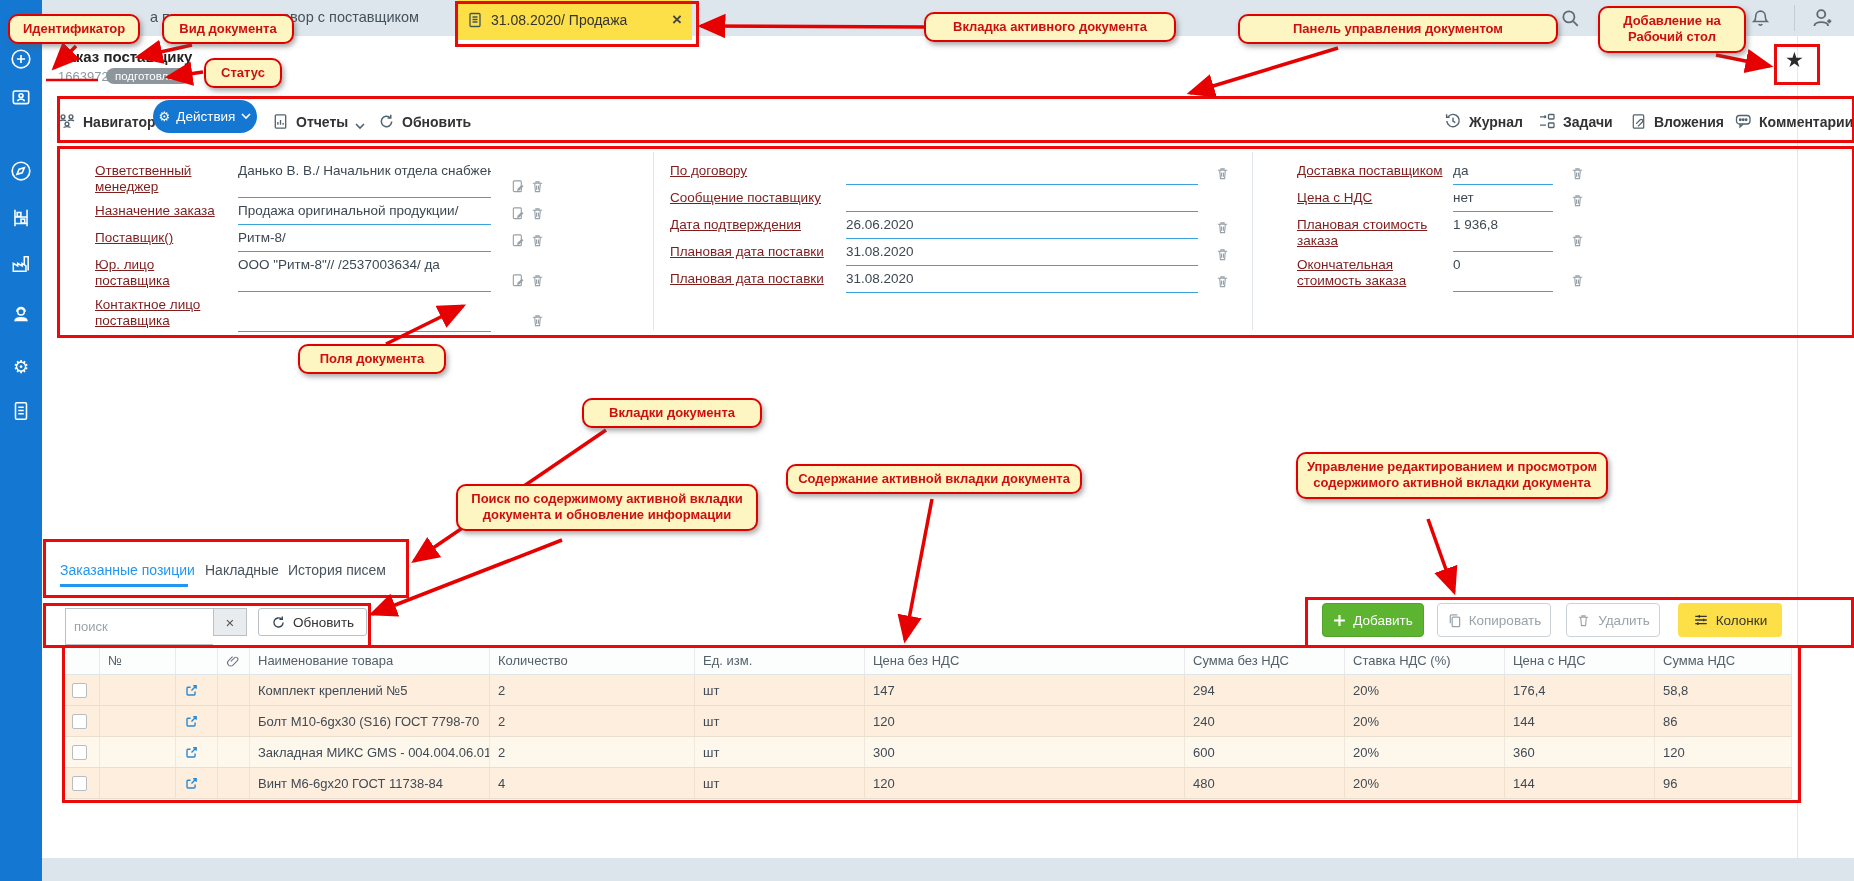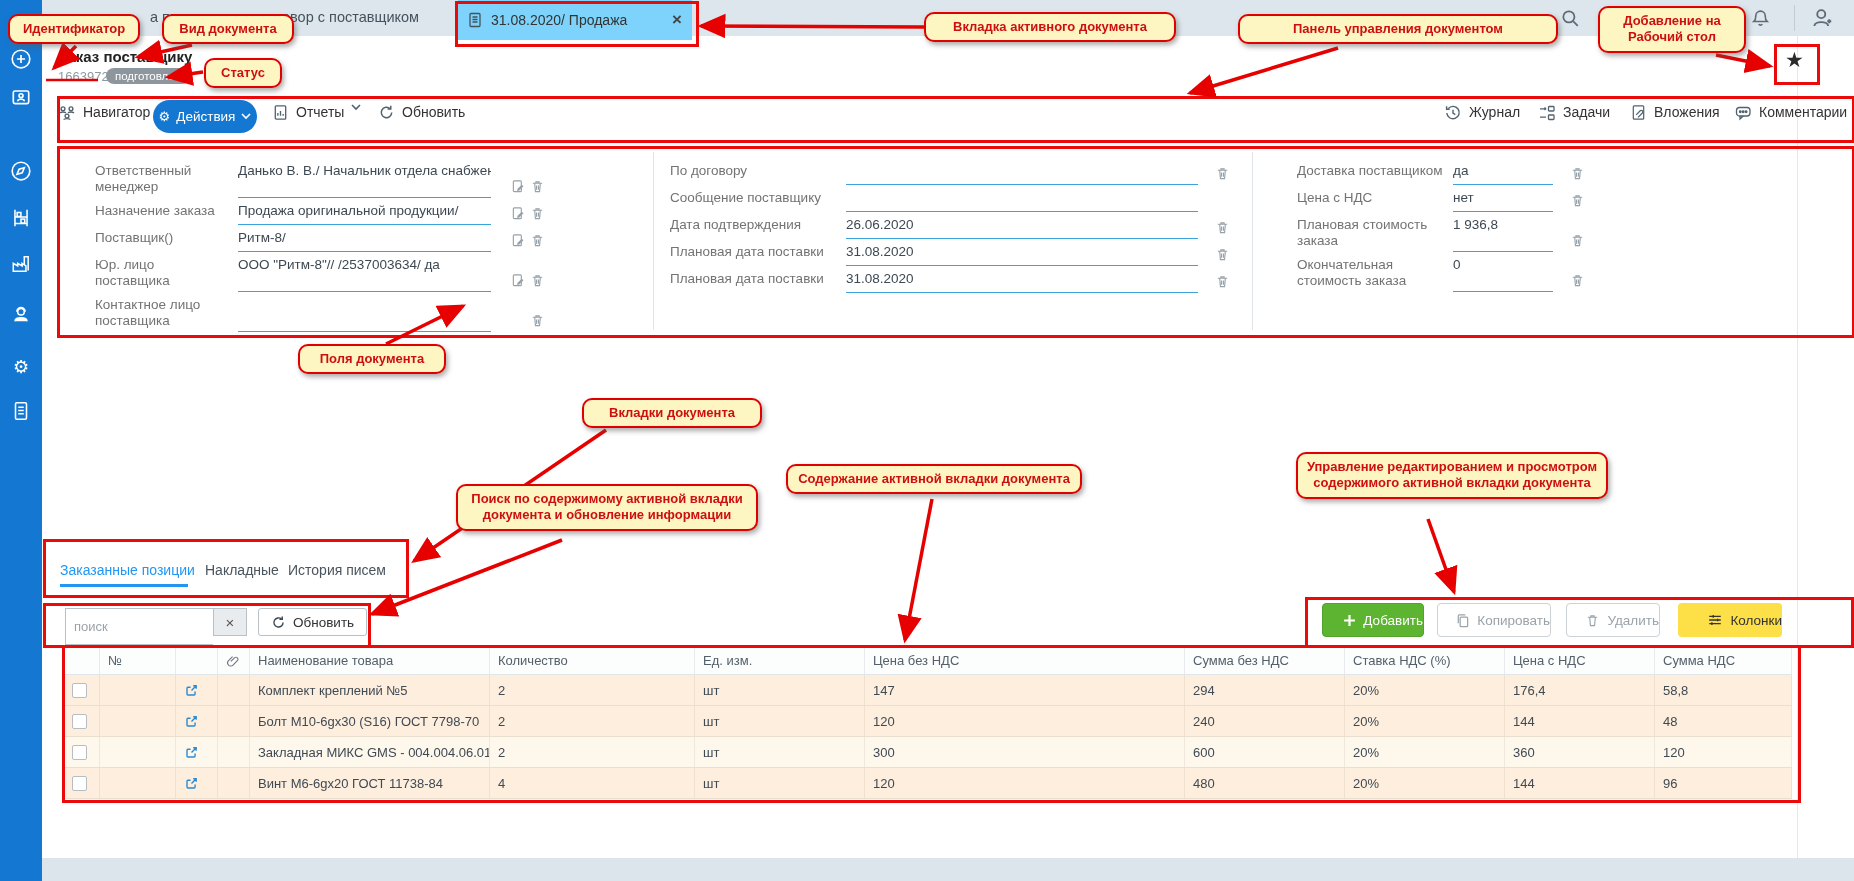--- a/index.html
+++ b/index.html
@@ -4,55 +4,55 @@
 <style>
   html,body{margin:0;padding:0;background:#fff;}
   #app{position:relative;width:1854px;height:881px;background:#fff;overflow:hidden;
        font-family:"Liberation Sans",sans-serif;color:#3d4852;}
   
   .sidebar{position:absolute;left:0;top:0;width:42px;height:881px;background:#1478d2;}
   .sbicon{position:absolute;left:0;width:42px;height:30px;display:flex;align-items:center;justify-content:center;cursor:pointer;}
   
   .topbar{position:absolute;left:42px;top:0;width:1812px;height:36px;background:#dde6ec;}
   .bgtab{position:absolute;top:9px;font-size:14.5px;color:#45525c;white-space:nowrap;}
-  .activetab{position:absolute;left:458px;top:0;width:234px;height:40px;background:#7dd3fc;display:flex;align-items:center;gap:8px;padding:12px 10px;box-sizing:border-box;}
+  .activetab{position:absolute;left:458px;top:0;width:234px;height:40px;background:#fde047;display:flex;align-items:center;gap:8px;padding:12px 10px;box-sizing:border-box;}
   .activetab .lbl{font-size:14px;color:#333;flex:1;white-space:nowrap;}
   .activetab .close{font-size:17px;color:#444;cursor:pointer;font-weight:bold;}
   .tbicon{position:absolute;top:8px;cursor:pointer;}
   .tbdiv{position:absolute;left:1794px;top:5px;width:1px;height:26px;background:#c3ccd3;}
   
   .doctitle{position:absolute;left:58px;top:48px;font-size:15px;font-weight:bold;color:#222;}
   .docid{position:absolute;left:58px;top:69px;font-size:13px;color:#8d98a1;}
   .statuspill{position:absolute;left:106px;top:68px;background:#8d969c;color:#fff;font-size:11.5px;padding:2px 9px;border-radius:9px;}
   .star{position:absolute;left:1785px;top:49px;font-size:21px;color:#2b2b2b;cursor:pointer;line-height:1;}
   
-  .tbar-item{position:absolute;top:104px;display:flex;align-items:flex-start;gap:7px;font-size:14px;color:#333;cursor:pointer;height:26px;}
+  .tbar-item{position:absolute;top:104px;display:flex;align-items:flex-end;gap:7px;font-size:14px;color:#333;cursor:pointer;height:26px;font-weight:bold;}
   .actions-btn{position:absolute;left:153px;top:100px;width:104px;height:33px;background:#1478d2;border-radius:17px;
     display:flex;align-items:center;justify-content:center;gap:6px;color:#fff;font-size:13.5px;cursor:pointer;}
   
   .fcol{position:absolute;top:158px;display:grid;column-gap:8px;}
   .fc1{left:95px;width:450px;grid-template-columns:135px 1fr 46px;}
   .fc2{left:670px;width:560px;grid-template-columns:168px 1fr 24px;}
   .fc3{left:1267px;width:288px;grid-template-columns:148px 1fr 24px;margin-left:30px;}
-  .flabel{font-size:13.5px;color:#737373;line-height:1.15;padding:5px 0 4px;}
+  .flabel{font-size:13.5px;color:#7f1d1d;line-height:1.15;padding:5px 0 4px;text-decoration:underline;}
   .fvalue{font-size:13.5px;color:#3d4852;border-bottom:1px solid #3aa3dc;padding:5px 0 4px;min-height:17px;white-space:nowrap;overflow:hidden;cursor:text;}
   .ficons{display:flex;align-items:flex-end;gap:4px;padding-bottom:4px;justify-content:flex-end;}
   .ficons svg{cursor:pointer;}
   .vdiv{position:absolute;top:152px;width:1px;height:178px;background:#e0e5e9;}
   
   .dtab{position:absolute;top:562px;font-size:14px;color:#4a545d;cursor:pointer;}
   .dtab.active{color:#2196f3;}
   .tabline{position:absolute;left:60px;top:584px;width:128px;height:3px;background:#2196f3;}
   
   .searchbox{position:absolute;left:65px;top:608px;width:148px;height:37px;border:1px solid #b9c0c6;border-right:none;box-sizing:border-box;padding:0 8px;font-size:13px;color:#333;font-family:"Liberation Sans",sans-serif;outline:none;}
   .searchbox::placeholder{color:#9aa3aa;}
   .clearbtn{position:absolute;left:213px;top:608px;width:34px;height:28px;background:#e9ecee;border:1px solid #b9c0c6;box-sizing:border-box;display:flex;align-items:center;justify-content:center;font-size:15px;color:#555;cursor:pointer;}
   .refreshbtn{position:absolute;left:258px;top:608px;height:28px;padding:0 12px;background:#fff;border:1px solid #b9c0c6;border-radius:3px;display:flex;align-items:center;gap:7px;font-size:13.5px;color:#333;cursor:pointer;box-sizing:border-box;}
   
-  .btn{position:absolute;top:603px;height:34px;border-radius:4px;display:flex;align-items:center;justify-content:flex-end;gap:7px;font-size:13.5px;cursor:pointer;box-sizing:border-box;}
+  .btn{position:absolute;top:603px;height:34px;border-radius:4px;display:flex;align-items:center;justify-content:center;gap:7px;font-size:13.5px;cursor:pointer;box-sizing:border-box;}
   .btn-add{left:1322px;width:102px;background:#5cb431;color:#fff;border:1px solid #52a32b;}
   .btn-copy{left:1437px;width:114px;background:#fff;color:#9aa3aa;border:1px solid #ccd2d6;}
   .btn-del{left:1566px;width:94px;background:#fff;color:#9aa3aa;border:1px solid #ccd2d6;}
   .btn-cols{left:1678px;width:104px;background:#fde047;color:#333;border:none;}
   
   .tbl{position:absolute;left:64px;top:647px;width:1728px;font-size:13px;color:#3f4a54;}
   .trow{display:grid;grid-template-columns:36px 76px 42px 32px 240px 205px 170px 320px 160px 160px 150px 1fr;
         align-items:center;height:30px;border-bottom:1px solid #eadfce;}
   .trow>div{padding-left:8px;box-sizing:border-box;overflow:hidden;white-space:nowrap;height:100%;display:flex;align-items:center;border-right:1px solid rgba(120,110,90,.10);}
   .thead{height:27px;background:#fcfdfd;color:#54606a;border-bottom:1px solid #dfe5e9;}
@@ -470,21 +470,21 @@
           </svg>
         </div>
       <div></div>
       <div>Болт М10-6gx30 (S16) ГОСТ 7798-70</div>
       <div>2</div>
       <div>шт</div>
       <div>120</div>
       <div>240</div>
       <div>20%</div>
       <div>144</div>
-      <div>48</div>
+      <div>86</div>
     </div>
     <div class="trow row-b">
       <div>
           <span class="cb"></span>
         </div>
       <div></div>
       <div>
           <svg width="15" height="15" viewBox="0 0 16 16" fill="none" stroke="#2a8bd5" stroke-width="1.5">
             <path d="M7 4.5H4.2a1 1 0 0 0-1 1v6.3a1 1 0 0 0 1 1h6.6a1 1 0 0 0 1-1V9"></path>
             <path d="M8 8l5-5M9.8 3H13v3.2"></path>

